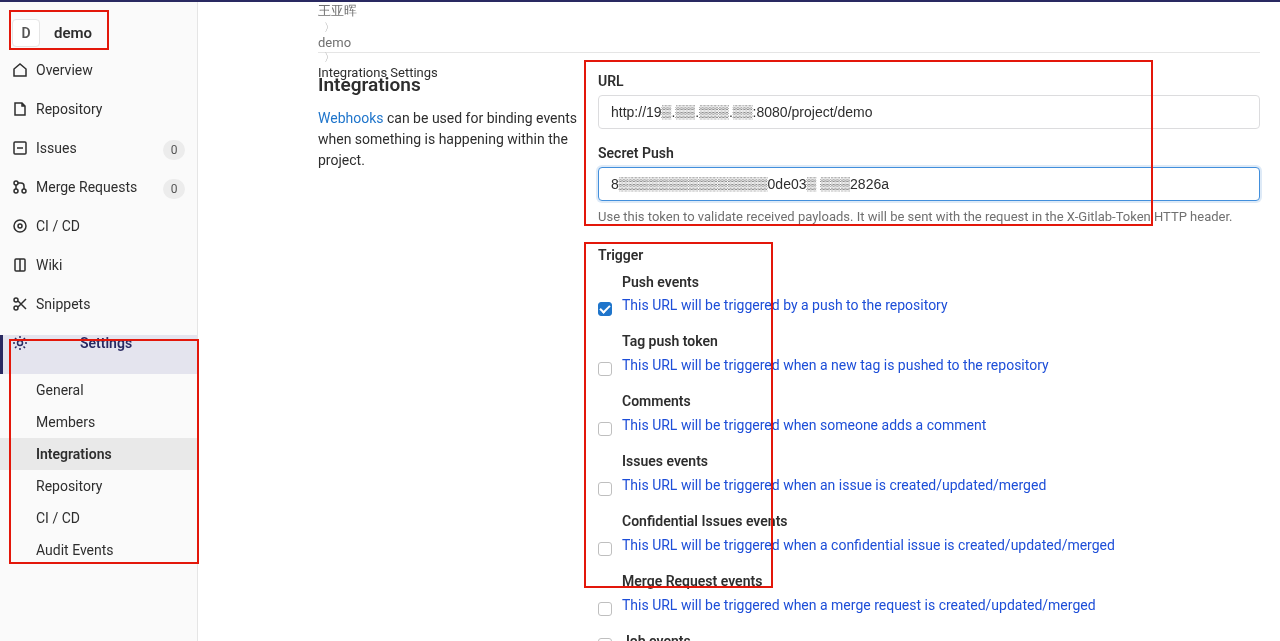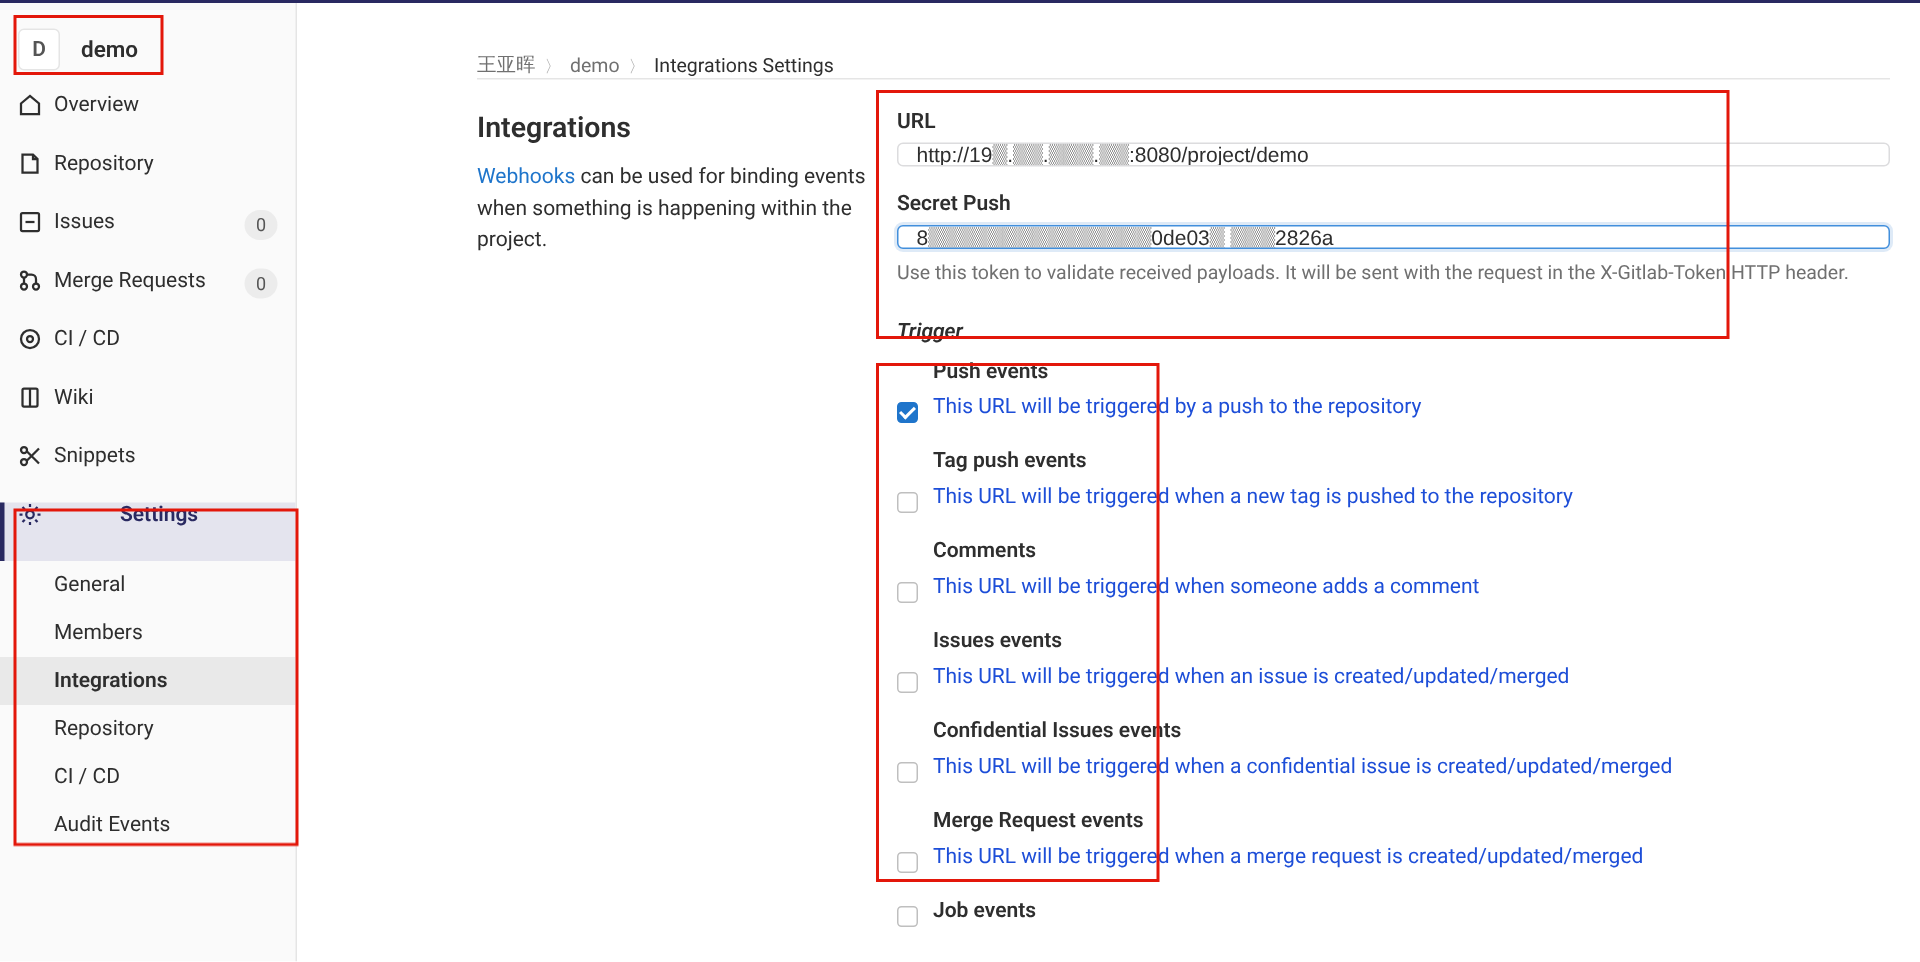--- a/index.html
+++ b/index.html
@@ -109,25 +109,26 @@
       background: #e9e9e9;
       font-weight: 600;
     }
     .main {
       flex: 1;
       overflow-y: auto;
       padding: 0 20px 40px 20px;
     }
     .breadcrumb {
       display: flex;
-      align-items: flex-end;
+      align-items: flex-start;
       font-size: 13px;
       color: #707070;
       height: 50px;
       margin-left: 100px;
+      flex-direction: column;
     }
     .breadcrumb .crumb { cursor: pointer; }
     .breadcrumb .sep { margin: 0 6px; color: #aaa; font-size: 11px;}
     .breadcrumb .crumb.last { font-weight: 400; color: #2e2e2e; }
     .content {
       display: flex;
       margin-left: 100px;
       border-top: 1px solid #e5e5e5;
       padding-top: 20px;
     }
@@ -152,21 +153,21 @@
     .form-group { margin-bottom: 16px; }
     .form-label {
       font-size: 14px;
       font-weight: 600;
       color: #2e2e2e;
       display: block;
       margin-bottom: 6px;
     }
     .form-input {
       width: 100%;
-      height: 16px;
+      height: 34px;
       padding: 0 12px;
       border: 1px solid #dcdcde;
       border-radius: 4px;
       font-size: 14px;
       color: #2e2e2e;
       background: #fff;
     }
     .form-input.focused {
       border-color: #428fdc;
       box-shadow: 0 0 0 2px rgba(31,117,203,0.15);
@@ -176,21 +177,20 @@
       color: #707070;
       margin-top: 6px;
       line-height: 1.5;
     }
     .trigger-section { margin-top: 20px; }
     .trigger-label {
       font-size: 14px;
       font-weight: 600;
       margin-bottom: 10px;
       display: block;
-      font-style: italic;
     }
     .trigger-item {
       margin-bottom: 16px;
       display: flex;
       align-items: flex-end;
     }
     .trigger-checkbox {
       width: 14px;
       height: 14px;
       margin-top: 3px;
@@ -374,21 +374,21 @@
           <div class="trigger-item">
             <input type="checkbox" class="trigger-checkbox" checked="" style="">
             <div class="trigger-content">
               <div class="trigger-name">Push events</div>
               <div class="trigger-desc">This URL will be triggered by a push to the repository</div>
             </div>
           </div>
           <div class="trigger-item">
             <input type="checkbox" class="trigger-checkbox" style="">
             <div class="trigger-content">
-              <div class="trigger-name">Tag push events</div>
+              <div class="trigger-name">Tag push token</div>
               <div class="trigger-desc">This URL will be triggered when a new tag is pushed to the repository</div>
             </div>
           </div>
           <div class="trigger-item">
             <input type="checkbox" class="trigger-checkbox" style="">
             <div class="trigger-content">
               <div class="trigger-name">Comments</div>
               <div class="trigger-desc">This URL will be triggered when someone adds a comment</div>
             </div>
           </div>

